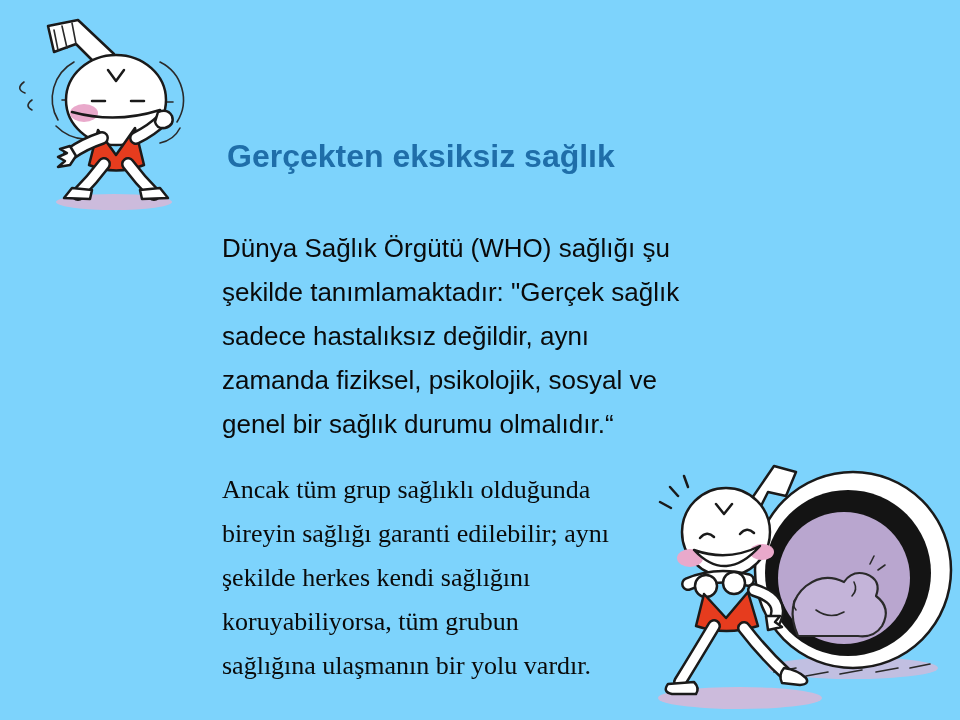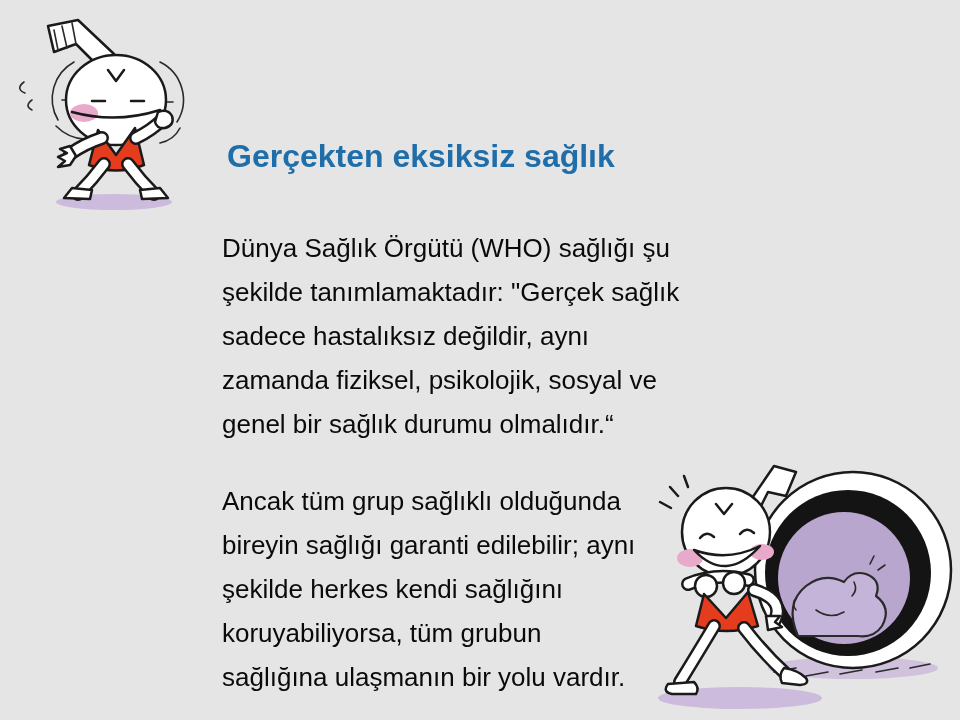--- a/index.html
+++ b/index.html
@@ -1,21 +1,21 @@
 <!DOCTYPE html>
 <html><head>
 <meta charset="utf-8">
 <style>
   * { margin: 0; padding: 0; box-sizing: border-box; }
   html, body { background: #ffffff; }
   .slide {
     position: relative;
     width: 960px;
     height: 720px;
-    background: #e5e5e5;
+    background: #7dd3fc;
     overflow: hidden;
     font-family: "Liberation Sans", sans-serif;
   }
   .title {
     position: absolute;
     left: 227px;
     top: 138px;
     font-size: 32px;
     font-weight: bold;
     color: #1f6ea9;
@@ -27,21 +27,21 @@
     left: 222px;
     top: 226px;
     width: 520px;
     color: #0a0a0a;
   }
   .paragraph {
     font-size: 26px;
     line-height: 44px;
     white-space: pre-line;
   }
-  .paragraph + .paragraph { margin-top: 33px; }
+  .paragraph + .paragraph { margin-top: 22px; font-family: Liberation Serif, serif; }
   .illus { position: absolute; }
   .illus-top-left { left: 12px; top: 12px; width: 215px; height: 205px; }
   .illus-bottom-right { left: 648px; top: 458px; width: 312px; height: 258px; }
   svg .ln { fill: none; stroke: #1a1a1a; stroke-width: 2.5; stroke-linecap: round; stroke-linejoin: round; }
   svg .ln-thin { fill: none; stroke: #2a2a2a; stroke-width: 1.6; stroke-linecap: round; stroke-linejoin: round; }
   svg .white-fill { fill: #ffffff; stroke: #1a1a1a; stroke-width: 2.5; stroke-linejoin: round; }
   svg .limb-out { fill: none; stroke: #1a1a1a; stroke-width: 14; stroke-linecap: round; }
   svg .limb-in { fill: none; stroke: #ffffff; stroke-width: 9; stroke-linecap: round; }
 </style>
 </head>

